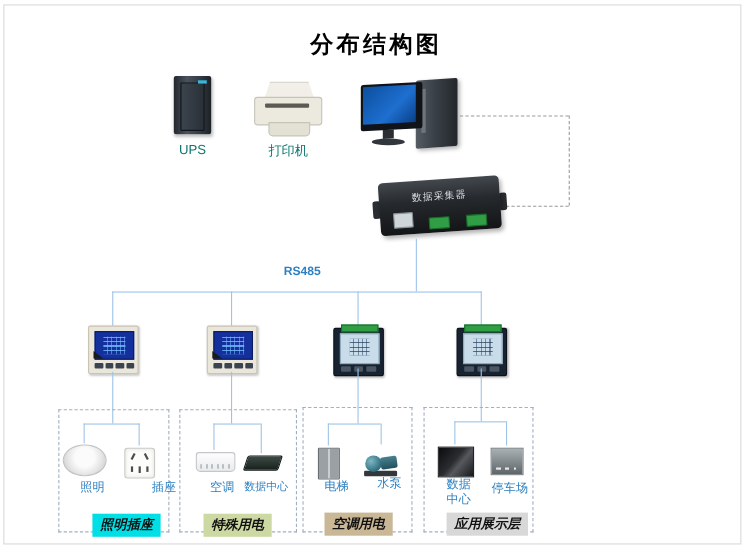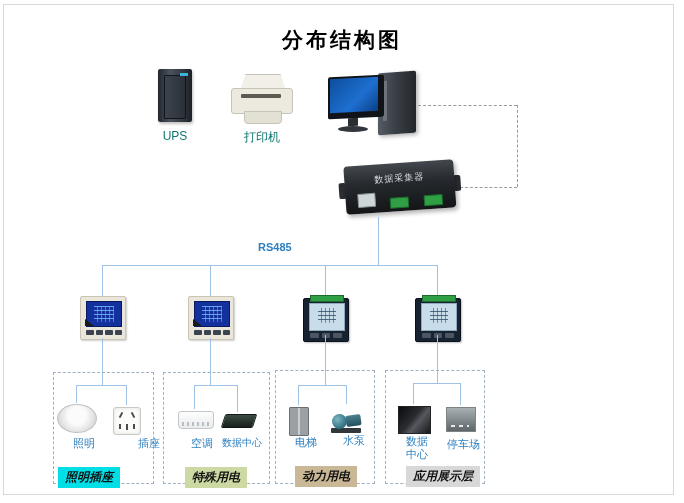--- a/index.html
+++ b/index.html
@@ -274,17 +274,17 @@
   <div class="ilabel" style="left:279px;top:436px;width:38px;">电梯</div>
   <div class="ilabel" style="left:327px;top:434px;width:38px;">水泵</div>
 
   <div class="datacenter"></div>
   <div class="parking">
       <i></i>
     </div>
   <div class="ilabel" style="left:400px;top:435px;width:28px;">数据中心</div>
   <div class="ilabel" style="left:440px;top:438px;width:40px;">停车场</div>
 
-  <div class="gtag tag1" style="left:58px;top:467px;">照明插座</div>
+  <div class="gtag tag1" style="left:84px;top:467px;">照明插座</div>
   <div class="gtag tag2" style="left:185px;top:467px;">特殊用电</div>
-  <div class="gtag tag3" style="left:295px;top:466px;">动力用电</div>
+  <div class="gtag tag3" style="left:295px;top:466px;">空调用电</div>
   <div class="gtag tag4" style="left:406px;top:466px;">应用展示层</div>
 </div>
 
 </body></html>

